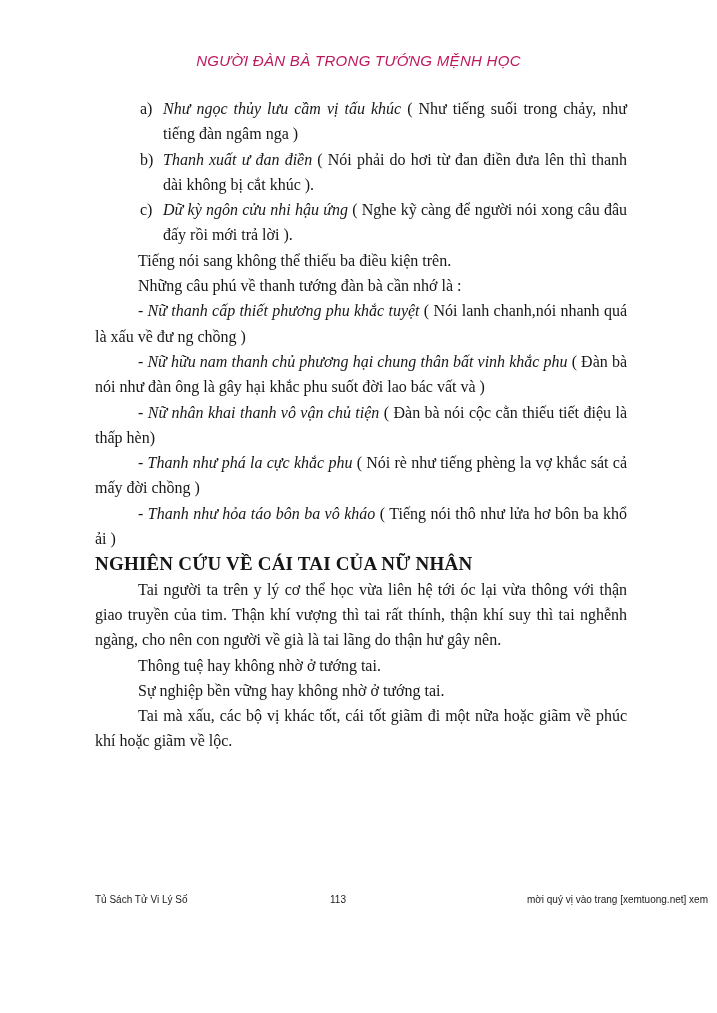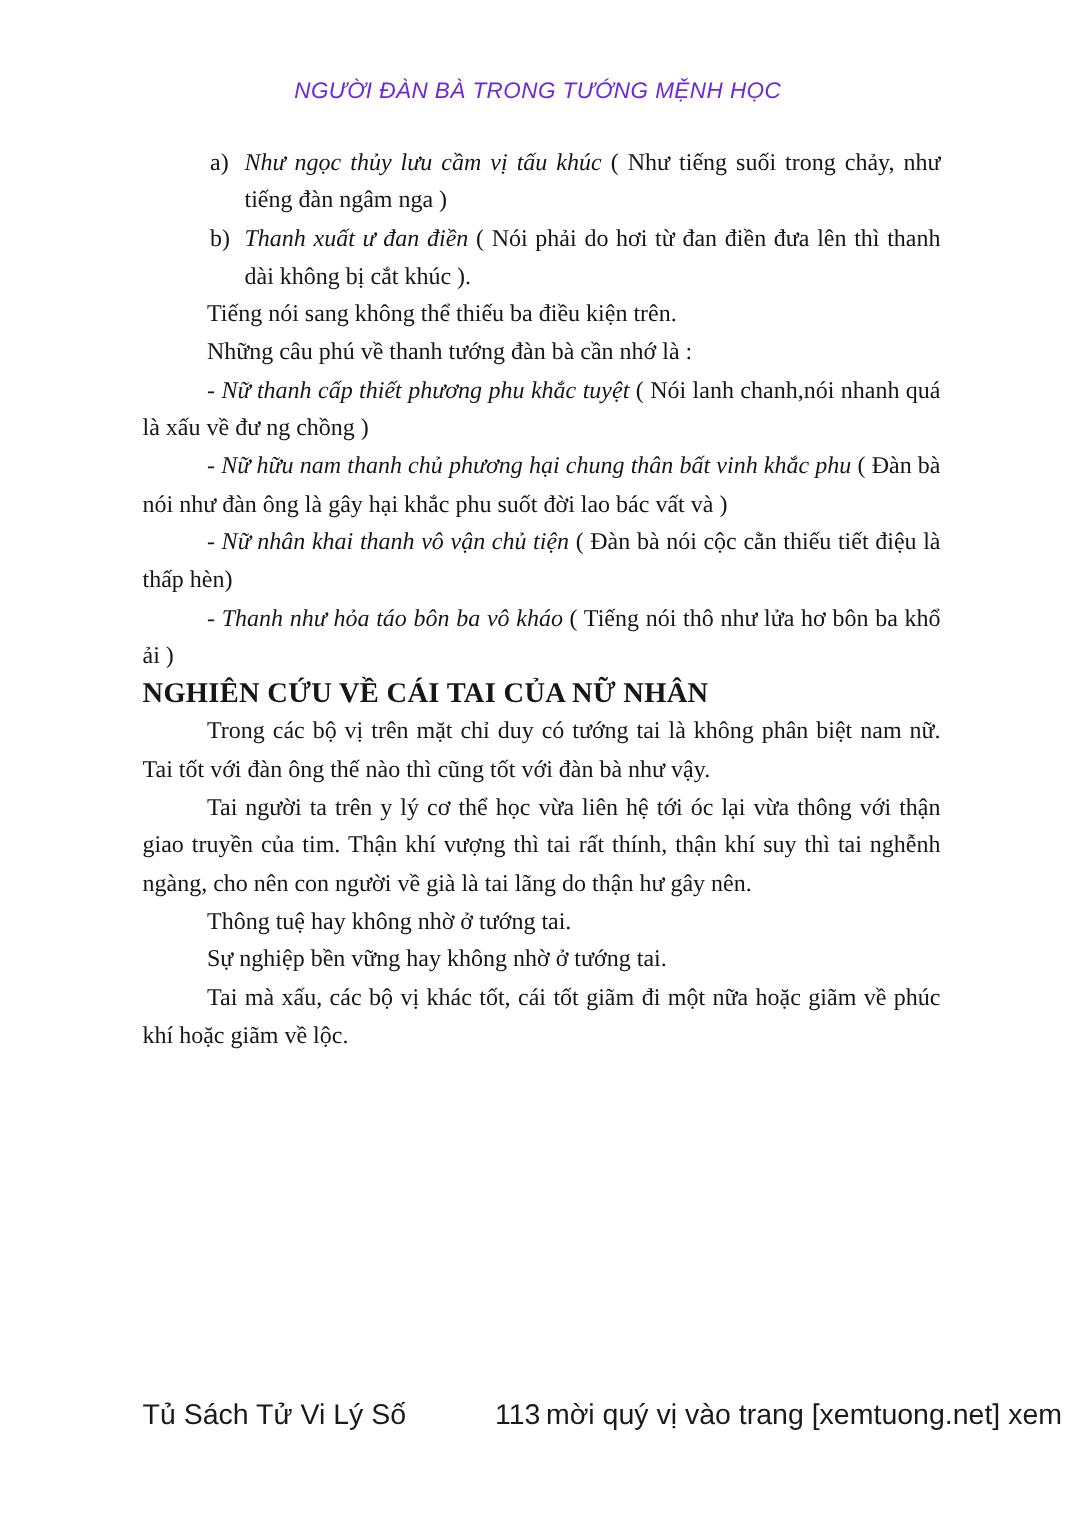--- a/index.html
+++ b/index.html
@@ -19,21 +19,21 @@
   .running-header {
     position: absolute;
     top: 52px;
     left: 0;
     right: 0;
     text-align: center;
     font-family: "Liberation Sans", sans-serif;
     font-style: italic;
     font-size: 15px;
     letter-spacing: 0.3px;
-    color: #6d28d9;
+    color: #be185d;
   }
   .body-text {
     position: absolute;
     top: 96px;
     left: 95px;
     right: 90px;
     font-size: 16px;
     line-height: 25.3px;
     text-align: justify;
   }
@@ -55,63 +55,64 @@
   .section-heading {
     margin: 30px 0 27px 36px;
     font-size: 19px;
     font-weight: bold;
     letter-spacing: 0.2px;
     text-align: left;
     text-indent: 0;
   }
   .page-footer {
     position: absolute;
-    top: 933px;
+    top: 894px;
     left: 0;
     right: 0;
     height: 22px;
     font-family: "Liberation Sans", sans-serif;
-    font-size: 19px;
+    font-size: 10px;
     color: #1a1a1a;
   }
   .footer-left  { position: absolute; left: 95px; top: 0; }
   .footer-page  { position: absolute; left: 330px; top: 0; }
   .footer-right { position: absolute; right: 9px; top: 0; }
 </style>
 </head>
 <body>
 
 <div class="page">
 
   <div class="running-header">NGƯỜI ĐÀN BÀ TRONG TƯỚNG MỆNH HỌC</div>
 
   <div class="body-text">
 
 
     <div class="abc-item"><span class="abc-marker">a)</span><span class="it">Như ngọc thủy lưu cầm vị tấu khúc</span><span> ( Như tiếng suối trong chảy, như tiếng đàn ngâm nga )</span></div>
 
     <div class="abc-item"><span class="abc-marker">b)</span><span class="it">Thanh xuất ư đan điền</span><span> ( Nói phải do hơi từ đan điền đưa lên thì thanh dài không bị cắt khúc ).</span></div>
 
+    <div class="abc-item"><span class="abc-marker">c)</span><span class="it">Dữ kỳ ngôn cửu nhi hậu ứng</span><span> ( Nghe kỹ càng để người nói xong câu đâu đấy rồi mới trả lời ).</span></div>
 
     <p class="p-indent">Tiếng nói sang không thể thiếu ba điều kiện trên.</p>
 
     <p class="p-indent">Những câu phú về thanh tướng đàn bà cần nhớ là :</p>
 
     <p class="p-indent"><span class="it">- Nữ thanh cấp thiết phương phu khắc tuyệt</span><span> ( Nói lanh chanh,nói nhanh quá là xấu về đư  ng chồng )</span></p>
 
     <p class="p-indent"><span class="it">- Nữ hữu nam thanh chủ phương hại chung thân bất vinh khắc phu</span><span> ( Đàn bà nói như đàn ông là gây hại khắc phu suốt đời lao bác vất và )</span></p>
 
     <p class="p-indent"><span class="it">- Nữ nhân khai thanh vô vận chủ tiện</span><span> ( Đàn bà nói cộc cằn thiếu tiết điệu là thấp hèn)</span></p>
 
+    <p class="p-indent"><span class="it">- Thanh như phá la cực khắc phu</span><span> ( Nói rè như tiếng phèng la vợ khắc sát cả mấy đời chồng )</span></p>
 
     <p class="p-indent"><span class="it">- Thanh như hỏa táo bôn ba vô kháo</span><span> ( Tiếng nói thô như lửa hơ bôn ba khổ ải )</span></p>
 
     <p class="section-heading">NGHIÊN CỨU VỀ CÁI TAI CỦA NỮ NHÂN</p>
 
-    <p class="p-indent">Trong các bộ vị trên mặt chỉ duy có tướng tai là không phân biệt nam nữ. Tai tốt với đàn ông thế nào thì cũng tốt với đàn bà như vậy.</p>
 
     <p class="p-indent">Tai người ta trên y lý cơ thể học vừa liên hệ tới óc lại vừa thông với thận giao truyền của tim. Thận khí vượng thì tai rất thính, thận khí suy thì tai nghễnh ngàng, cho nên con người về già là tai lãng do thận hư gây nên.</p>
 
     <p class="p-indent">Thông tuệ hay không nhờ ở tướng tai.</p>
 
     <p class="p-indent">Sự nghiệp bền vững hay không nhờ ở tướng tai.</p>
 
 
     <p class="p-indent">Tai mà xấu, các bộ vị khác tốt, cái tốt giãm đi một nữa hoặc giãm về phúc khí hoặc giãm về lộc.</p>
 

